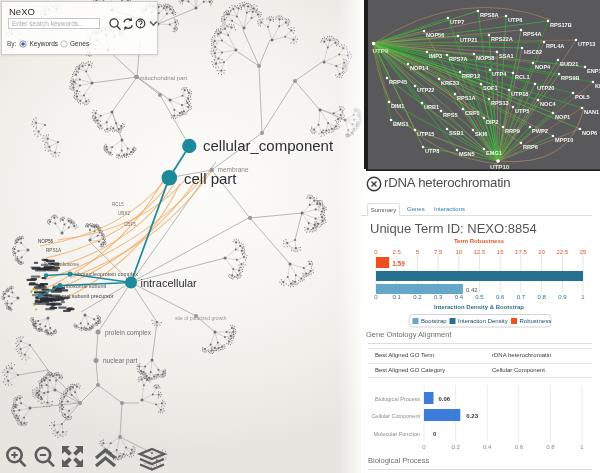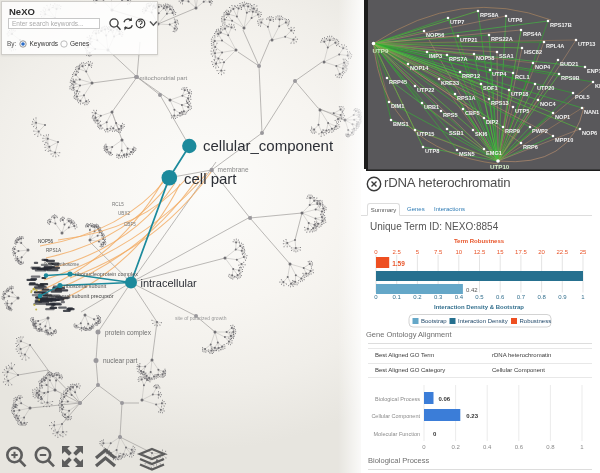--- a/index.html
+++ b/index.html
@@ -152,21 +152,21 @@
 <text x="124" y="226" font-size="4.6" fill="#777">CBF5</text>
 <text x="38" y="243" font-size="4.6" fill="#333">NOP56</text>
 <text x="46" y="252" font-size="4.6" fill="#555">RPS1A</text>
 <text x="203" y="151" font-size="15" fill="#2c2f36">cellular_component</text>
 <text x="184" y="183.5" font-size="15" fill="#2c2f36">cell part</text>
 <text x="140.5" y="286.8" font-size="11" fill="#2c2f36">intracellular</text>
 </svg>
 <div style="position:absolute;right:0;top:0;width:26px;height:473px;background:linear-gradient(to right,rgba(255,255,255,0),rgba(255,255,255,0.9))"></div>
 
 <div style="position:absolute;left:1px;top:1px;width:157px;height:54px;background:rgba(255,255,255,0.84);border:1px solid #cfcdc9;box-shadow:0 1px 2px rgba(0,0,0,0.08)">
- <div style="position:absolute;left:7px;top:3.5px;font-size:9.5px;font-weight:bold;color:#2e2e2e">NeXO</div>
+ <div style="position:absolute;left:7px;top:3.5px;font-size:9.5px;font-weight:normal;color:#2e2e2e">NeXO</div>
  <input style="position: absolute; left: 6px; top: 16px; width: 92px; height: 11px; border: 1px solid rgb(200, 200, 200); font-size: 6.5px; color: rgb(153, 153, 153); padding: 0px 3px; font-family: &quot;Liberation Sans&quot;, sans-serif;" placeholder="Enter search keywords...">
  <svg width="52" height="18" viewBox="0 0 52 18" style="position:absolute;left:105px;top:14px">
   <g stroke="#3a3a3a" stroke-width="1.3" fill="none">
    <circle cx="7" cy="7" r="4.1"></circle>
           <path d="M10 10L13.5 13.8"></path>
    <path d="M17 6.2a4.2 4.2 0 0 1 7.3-1.6M25.3 9.2a4.2 4.2 0 0 1-7.3 1.6" stroke-width="1.4"></path>
    <path d="M24.6 1.4l0.4 3.4-3.4 0.4zM17.6 14.6l-0.4-3.4 3.4-0.4z" fill="#3a3a3a" stroke="none"></path>
    <circle cx="33.5" cy="7.5" r="4.3" stroke-width="1.2"></circle>
    <path d="M31.8 6.1a1.7 1.55 0 1 1 2.3 1.65c-.55.25-.6.6-.6 1.2" stroke-width="1.15"></path>
   </g>
@@ -385,21 +385,21 @@
 <div style="position:absolute;left:361px;top:171px;width:239px;height:360px;background:#fff">
  <svg width="16" height="16" viewBox="0 0 16 16" style="position:absolute;left:5px;top:5px">
   <circle cx="8" cy="8" r="6.7" fill="none" stroke="#3a3a3a" stroke-width="1.4"></circle>
   <path d="M5.5 5.5l5 5M10.5 5.5l-5 5" stroke="#3a3a3a" stroke-width="1.4"></path>
     </svg>
  <div style="position:absolute;left:23px;top:4px;font-size:13.2px;letter-spacing:-0.2px;color:#4e4e4e">rDNA heterochromatin</div>
  <div style="position:absolute;left:0;top:44px;width:231px;border-bottom:1px solid #ddd"></div>
  <div style="position:absolute;left:6px;top:31.5px;width:33px;height:13px;background:#fff;border:1px solid #ddd;border-bottom:1px solid #fff;border-radius:3px 3px 0 0;font-size:6px;color:#555;text-align:center;line-height:13px;z-index:2">Summary</div>
  <div style="position:absolute;left:46px;top:35px;font-size:6px;color:#2f7cb5">Genes</div>
  <div style="position:absolute;left:73px;top:35px;font-size:6px;color:#2f7cb5">Interactions</div>
- <div style="position:absolute;left:9px;top:50px;font-size:10px;color:#555">Unique Term ID: NEXO:8854</div>
+ <div style="position:absolute;left:9px;top:50px;font-size:13px;color:#555">Unique Term ID: NEXO:8854</div>
  <svg width="239" height="100" viewBox="0 0 239 100" style="position:absolute;left:0;top:60px" font-family="'Liberation Sans',sans-serif">
 <text x="118" y="12" text-anchor="middle" font-size="6" font-weight="bold" fill="#e8552a">Term Robustness</text>
 <g fill="#e8552a" font-size="6">
         <text x="15.0" y="23" text-anchor="middle">0</text>
         <text x="35.7" y="23" text-anchor="middle">2.5</text>
         <text x="56.4" y="23" text-anchor="middle">5</text>
         <text x="77.1" y="23" text-anchor="middle">7.5</text>
         <text x="97.8" y="23" text-anchor="middle">10</text>
         <text x="118.5" y="23" text-anchor="middle">12.5</text>
         <text x="139.2" y="23" text-anchor="middle">15</text>

